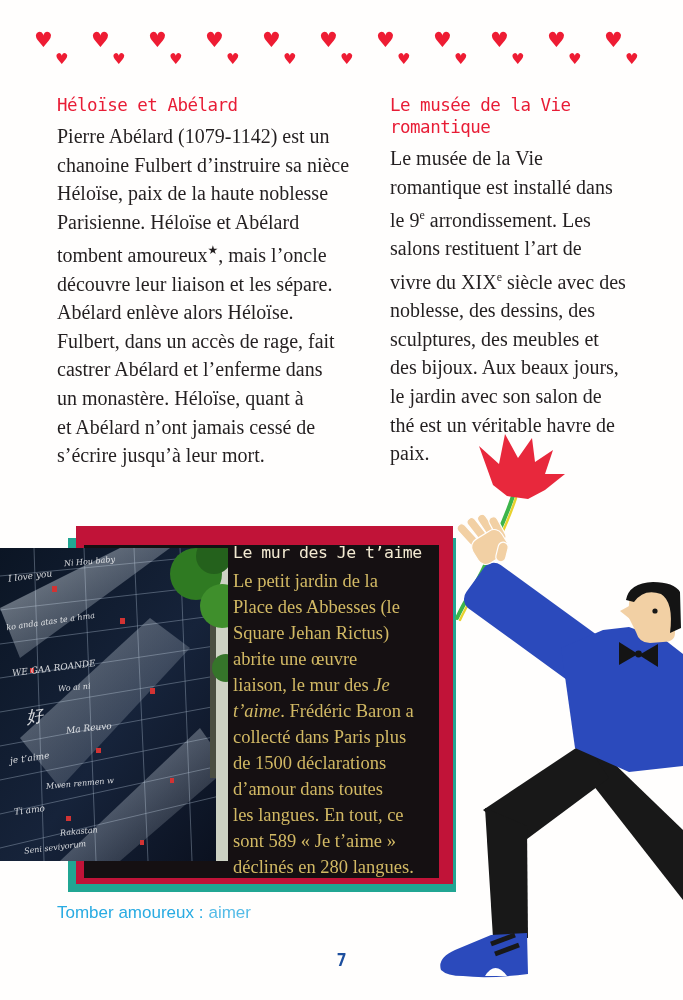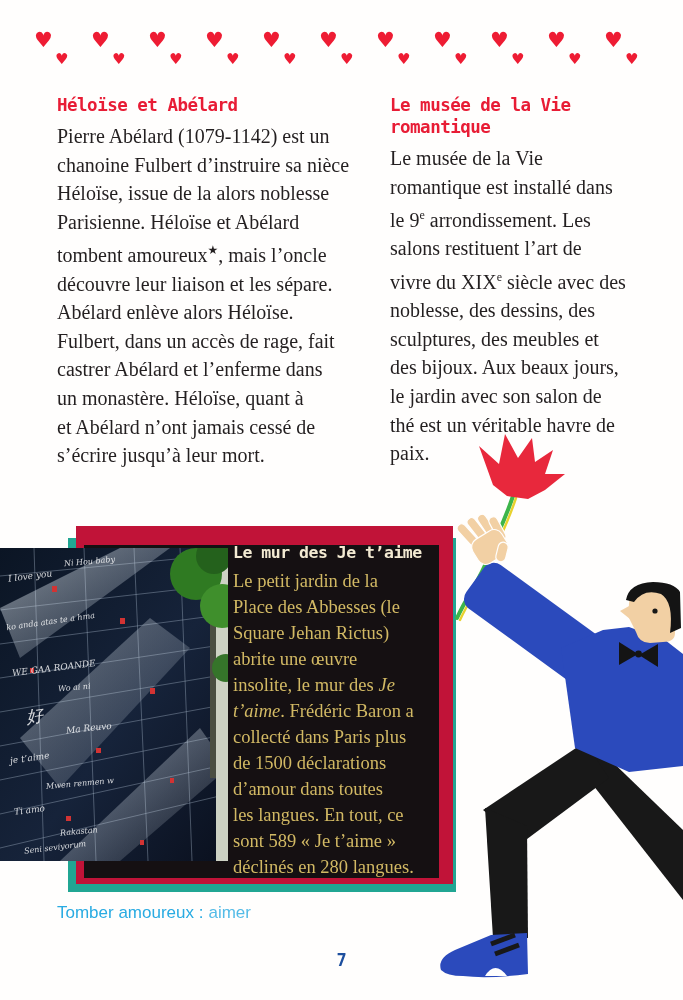--- a/index.html
+++ b/index.html
@@ -9,21 +9,21 @@
   }
   html,body{margin:0;padding:0;background:#e9e9e9;}
   .page{position:relative;width:683px;height:1000px;background:#fffefd;margin:0 auto;
         overflow:hidden;font-family:"Liberation Serif",serif;color:var(--ink);}
   
   .hearts{position:absolute;left:0;top:0;width:683px;height:80px;}
   .heart{position:absolute;color:var(--heart);font-family:"DejaVu Sans",sans-serif;line-height:1;}
   .heart.big{top:30px;font-size:21px;}
   .heart.small{top:52px;font-size:15px;}
   
-  .htitle{font-family:"DejaVu Sans Mono",monospace;font-weight:700;color:var(--accent);
+  .htitle{font-family:"DejaVu Sans Mono",monospace;font-weight:400;color:var(--accent);
           font-size:17.5px;line-height:22px;margin:0;letter-spacing:-0.5px;}
   .lines{margin-top:6px;}
   .tl{white-space:nowrap;font-size:20px;line-height:28.6px;color:var(--ink);}
   .it{font-style:italic;text-align:center;}
   .sup{font-size:60%;vertical-align:super;}
   .art-left{position:absolute;left:57px;top:94px;width:320px;}
   .art-right{position:absolute;left:390px;top:94px;width:270px;}
   
   .teal-box{position:absolute;left:68px;top:538px;width:388px;height:354px;background:var(--teal);}
   .red-box{position:absolute;left:76px;top:526px;width:377px;height:358px;background:var(--box_red);}
@@ -73,21 +73,21 @@
       <span class="heart small" style="left: 568px;">♥</span>
       <span class="heart big" style="left: 604px;">♥</span>
       <span class="heart small" style="left: 625px;">♥</span>
     </div>
 
   <div class="art-left">
     <h2 class="htitle">Héloïse et Abélard</h2>
     <div class="lines">
         <div class="tl"><span>Pierre Abélard (1079-1142) est un</span></div>
         <div class="tl"><span>chanoine Fulbert d’instruire sa nièce</span></div>
-        <div class="tl"><span>Héloïse, issue de la alors noblesse</span></div>
+        <div class="tl"><span>Héloïse, paix de la haute noblesse</span></div>
         <div class="tl"><span>Parisienne. Héloïse et Abélard</span></div>
         <div class="tl"><span>tombent amoureux</span><span class="sup">★</span><span>, mais l’oncle</span></div>
         <div class="tl"><span>découvre leur liaison et les sépare.</span></div>
         <div class="tl"><span>Abélard enlève alors Héloïse.</span></div>
         <div class="tl"><span>Fulbert, dans un accès de rage, fait</span></div>
         <div class="tl"><span>castrer Abélard et l’enferme dans</span></div>
         <div class="tl"><span>un monastère. Héloïse, quant à</span></div>
         <div class="tl"><span>et Abélard n’ont jamais cessé de</span></div>
         <div class="tl"><span>s’écrire jusqu’à leur mort.</span></div>
       </div>
@@ -168,21 +168,21 @@
     </svg>
   <span class="scr" style="left: 8px; top: 24px; transform: rotate(-7deg); font-size: 9px;">I love you</span><span class="scr" style="left: 64px; top: 10px; transform: rotate(-5deg); font-size: 8px;">Ni Hou baby</span><span class="scr" style="left: 6px; top: 70px; transform: rotate(-8deg); font-size: 8px;">ko anda atas te a hma</span><span class="scr" style="left: 12px; top: 116px; transform: rotate(-7deg); font-size: 9px;">WE GAA ROANDE</span><span class="scr" style="left: 58px; top: 136px; transform: rotate(-5deg); font-size: 8px;">Wo ai ni</span><span class="scr" style="left: 26px; top: 160px; transform: rotate(-9deg); font-size: 17px;">好</span><span class="scr" style="left: 66px; top: 176px; transform: rotate(-6deg); font-size: 9px;">Ma Reuvo</span><span class="scr" style="left: 10px; top: 206px; transform: rotate(-8deg); font-size: 9px;">je t’aime</span><span class="scr" style="left: 46px; top: 232px; transform: rotate(-5deg); font-size: 8px;">Mwen renmen w</span><span class="scr" style="left: 14px; top: 258px; transform: rotate(-7deg); font-size: 9px;">Ti amo</span><span class="scr" style="left: 60px; top: 280px; transform: rotate(-5deg); font-size: 8px;">Rakastan</span><span class="scr" style="left: 24px; top: 296px; transform: rotate(-7deg); font-size: 8px;">Seni seviyorum</span></div>
 
   <div class="box-text">
     <h3 class="htitle">Le mur des Je t’aime</h3>
     <div class="lines">
         <div class="tl"><span>Le petit jardin de la</span></div>
         <div class="tl"><span>Place des Abbesses (le</span></div>
         <div class="tl"><span>Square Jehan Rictus)</span></div>
         <div class="tl"><span>abrite une œuvre</span></div>
-        <div class="tl"><span>insolite, le mur des </span><span class="it">Je</span></div>
+        <div class="tl"><span>liaison, le mur des </span><span class="it">Je</span></div>
         <div class="tl"><span class="it">t’aime</span><span>. Frédéric Baron a</span></div>
         <div class="tl"><span>collecté dans Paris plus</span></div>
         <div class="tl"><span>de 1500 déclarations</span></div>
         <div class="tl"><span>d’amour dans toutes</span></div>
         <div class="tl"><span>les langues. En tout, ce</span></div>
         <div class="tl"><span>sont 589 « Je t’aime »</span></div>
         <div class="tl"><span>déclinés en 280 langues.</span></div>
       </div>
   </div>
 

